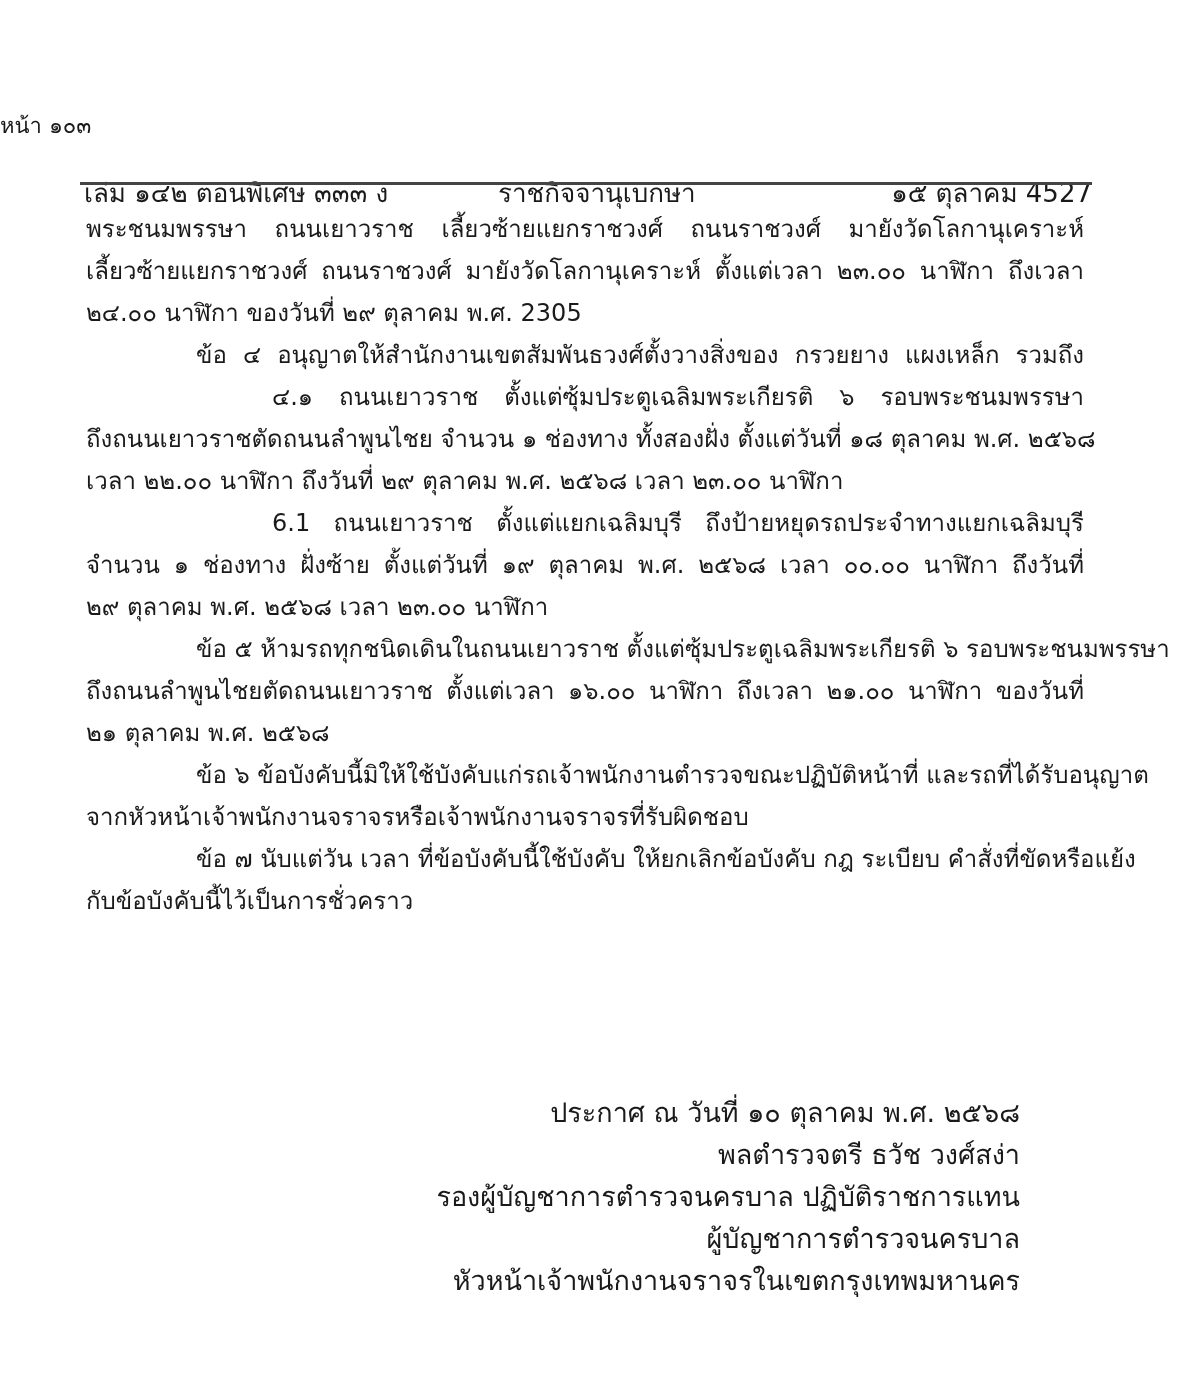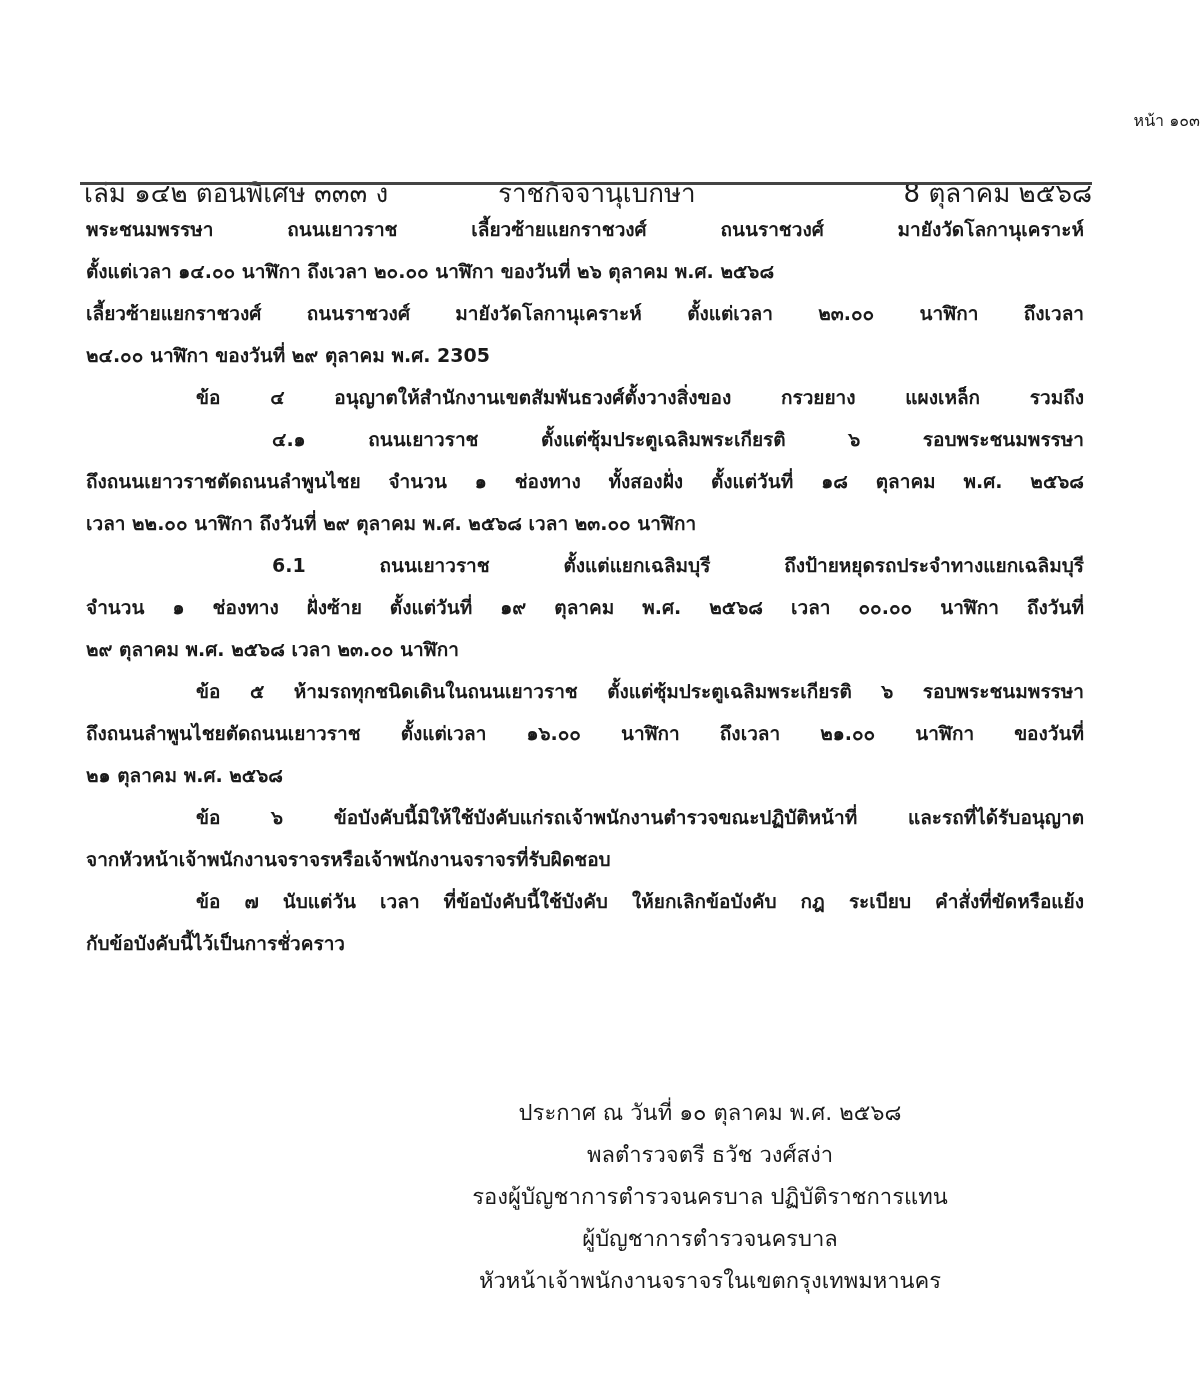--- a/index.html
+++ b/index.html
@@ -1,44 +1,43 @@
 <!DOCTYPE html>
 <html><head>
 <meta charset="utf-8">
 <style>
   html, body { margin:0; padding:0; background:#ffffff; }
   body { width:1200px; height:1373px; position:relative; overflow:hidden;
          font-family:"DejaVu Sans","Liberation Sans",sans-serif; color:#1a1a1a; }
-  .page-no { position:absolute; top:108px; left:0; width:1200px; text-align:right;
-             font-size:16px; }
+  .page-no { position:absolute; top:108px; left:0; width:1200px; text-align:left;
+             font-size:22px; }
   .hdr { position:absolute; top:136px; font-size:26px; white-space:nowrap;margin-top:36px; }
   .hdr-left { left:84px; }
   .hdr-center { left:498px; }
   .hdr-right { right:108px; }
   .rule { position:absolute; top:182px; left:80px; width:1012px; height:3px; background:#444; }
-  .body { position:absolute; top:208px; left:86px; width:998px; font-size:19px; line-height:42px;font-weight:bold; }
+  .body { position:absolute; top:208px; left:86px; width:998px; font-size:24px; line-height:42px; }
   .line { white-space:nowrap; text-align:justify; text-align-last:justify; height:42px; }
   .line.last { text-align-last:left; }
   .i1 { padding-left:110px; }
   .i2 { padding-left:186px; }
-  .sign { position:absolute; top:1092px; left:400px; width:620px; text-align:center;
-          font-size:22px; line-height:42px; }
+  .sign { position:absolute; top:1092px; left:400px; width:620px; text-align:right;
+          font-size:27px; line-height:42px; }
 </style>
 </head>
 <body>
 
 <div class="page-no">หน้า ๑๐๓</div>
 <div class="hdr hdr-left">เล่ม ๑๔๒ ตอนพิเศษ ๓๓๓ ง</div>
 <div class="hdr hdr-center">ราชกิจจานุเบกษา</div>
-<div class="hdr hdr-right">8 ตุลาคม ๒๕๖๘</div>
+<div class="hdr hdr-right">๑๕ ตุลาคม 4527</div>
 <div class="rule"></div>
 
 <div class="body" id="body">
     <div class="line">พระชนมพรรษา ถนนเยาวราช เลี้ยวซ้ายแยกราชวงศ์ ถนนราชวงศ์ มายังวัดโลกานุเคราะห์</div>
-    <div class="line last">ตั้งแต่เวลา ๑๔.๐๐ นาฬิกา ถึงเวลา ๒๐.๐๐ นาฬิกา ของวันที่ ๒๖ ตุลาคม พ.ศ. ๒๕๖๘</div>
     <div class="line">เลี้ยวซ้ายแยกราชวงศ์ ถนนราชวงศ์ มายังวัดโลกานุเคราะห์ ตั้งแต่เวลา ๒๓.๐๐ นาฬิกา ถึงเวลา</div>
     <div class="line last">๒๔.๐๐ นาฬิกา ของวันที่ ๒๙ ตุลาคม พ.ศ. 2305</div>
     <div class="line i1">ข้อ ๔ อนุญาตให้สำนักงานเขตสัมพันธวงศ์ตั้งวางสิ่งของ กรวยยาง แผงเหล็ก รวมถึง</div>
     <div class="line i2">๔.๑ ถนนเยาวราช ตั้งแต่ซุ้มประตูเฉลิมพระเกียรติ ๖ รอบพระชนมพรรษา</div>
     <div class="line">ถึงถนนเยาวราชตัดถนนลำพูนไชย จำนวน ๑ ช่องทาง ทั้งสองฝั่ง ตั้งแต่วันที่ ๑๘ ตุลาคม พ.ศ. ๒๕๖๘</div>
     <div class="line last">เวลา ๒๒.๐๐ นาฬิกา ถึงวันที่ ๒๙ ตุลาคม พ.ศ. ๒๕๖๘ เวลา ๒๓.๐๐ นาฬิกา</div>
     <div class="line i2">6.1 ถนนเยาวราช ตั้งแต่แยกเฉลิมบุรี ถึงป้ายหยุดรถประจำทางแยกเฉลิมบุรี</div>
     <div class="line">จำนวน ๑ ช่องทาง ฝั่งซ้าย ตั้งแต่วันที่ ๑๙ ตุลาคม พ.ศ. ๒๕๖๘ เวลา ๐๐.๐๐ นาฬิกา ถึงวันที่</div>
     <div class="line last">๒๙ ตุลาคม พ.ศ. ๒๕๖๘ เวลา ๒๓.๐๐ นาฬิกา</div>
     <div class="line i1">ข้อ ๕ ห้ามรถทุกชนิดเดินในถนนเยาวราช ตั้งแต่ซุ้มประตูเฉลิมพระเกียรติ ๖ รอบพระชนมพรรษา</div>

